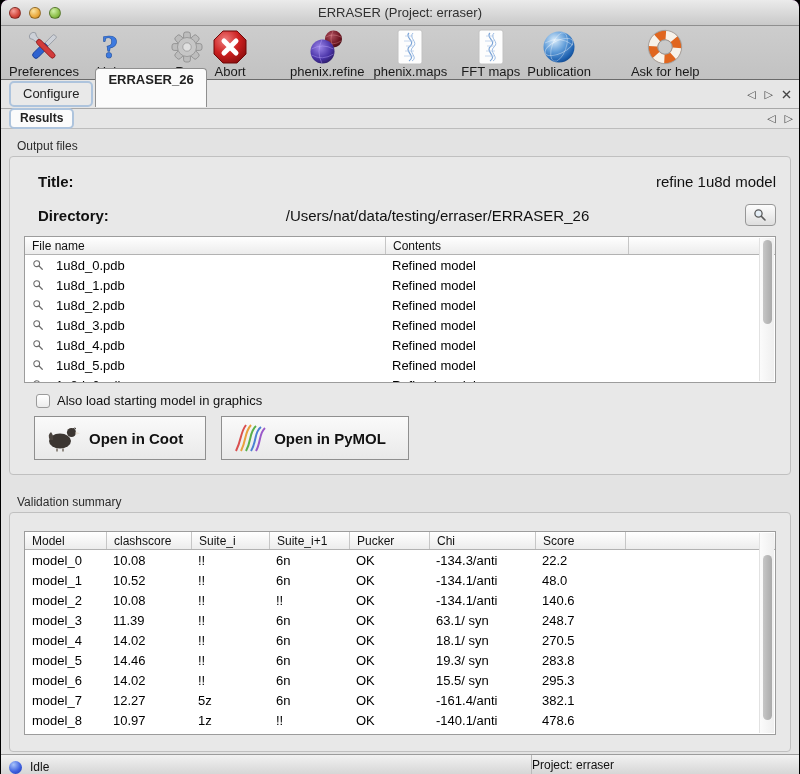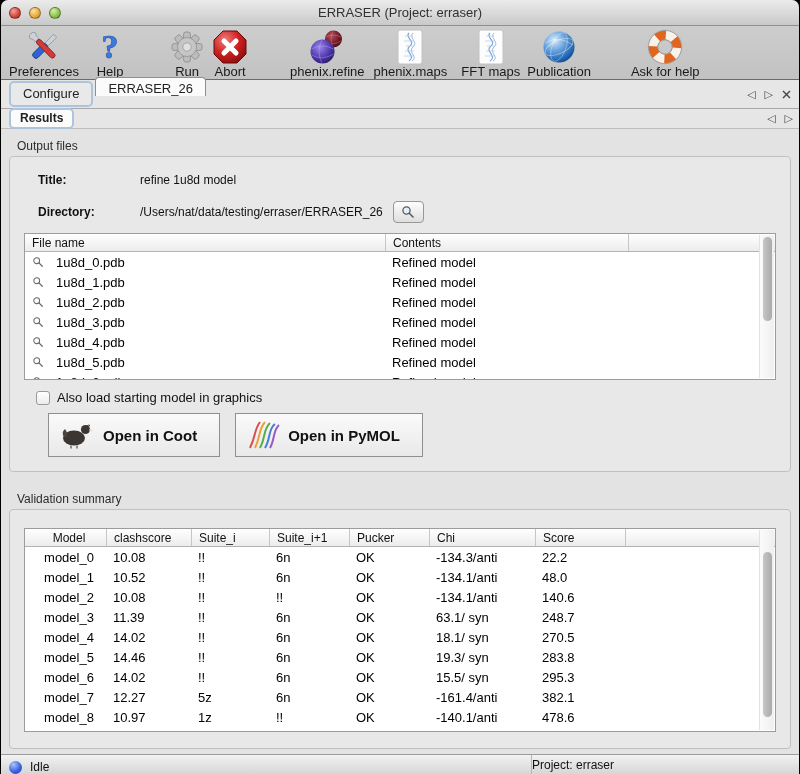--- a/index.html
+++ b/index.html
@@ -27,71 +27,71 @@
   .tb-item { display:flex; flex-direction:column; align-items:center; cursor:default; }
   .tb-ic { height:37px; display:flex; align-items:center; justify-content:center; }
   .tb-label { font-size:13px; color:#1a1a1a; line-height:13px; margin-top:0; }
 
   
   .tabrow1 { height:29px; flex:0 0 29px; background:#e6e6e6; position:relative;
              border-bottom:1px solid #a8a8a8; display:flex; align-items:flex-end; padding-left:8px; }
   .tab { font-size:13px; padding:3px 12px 4px 12px; margin-bottom:1px; border-radius:5px;
          color:#222; }
   .tab.unsel { border:2px solid #aec4dd; background:#e9e9e9; margin-right:2px; }
-  .tab.sel { font-weight:normal; background:#fbfbfb; border:1px solid #8f8f8f; border-bottom:none;
-             border-radius:4px 4px 0 0; margin-bottom:12px; padding-bottom:0; }
+  .tab.sel { font-weight:bold; background:#fbfbfb; border:1px solid #8f8f8f; border-bottom:none;
+             border-radius:4px 4px 0 0; margin-bottom:1px; padding-bottom:20px; }
   .tabrow2 { height:20px; flex:0 0 20px; background:#e6e6e6; position:relative;
              border-bottom:1px solid #bdbdbd; display:flex; align-items:center; padding-left:8px; }
   .subtab { font-size:12px; font-weight:bold; padding:1px 9px 2px 9px; border:2px solid #aec4dd;
             border-radius:5px; background:#fbfbfb; color:#222; }
   .arrows { position:absolute; top:0; bottom:0; display:flex; align-items:center; gap:9px;
             color:#444; font-size:11px; }
   .arrows.r1 { right:8px; } .arrows.r2 { right:6px; }
   .xglyph svg { display:block; }
 
   
   .content { flex:1 1 auto; background:#e3e3e3; padding:0 8px; overflow:hidden; }
   .grp-label { font-size:12px; color:#2c2c2c; margin:10px 0 3px 8px; }
   .grp-label.second { margin-top:20px; }
   .groupbox { background:#e8e8e8; border:1px solid #c0c0c0; border-radius:4px; }
   .gb1 { padding:16px 14px 14px 14px; }
   .gb2 { padding:18px 14px 16px 14px; }
 
-  .field-row { display:flex; margin:0 0 14px 14px; font-size:12px; align-items:center; }
+  .field-row { display:flex; margin:0 0 14px 14px; font-size:15px; align-items:center;justify-content:space-between; }
   .f-label { font-weight:bold; width:102px; color:#111; }
   .f-value { color:#111; }
   .browse-btn { margin-left:10px; width:31px; height:22px; border:1px solid #979797;
                 border-radius:4px; background:linear-gradient(#fdfdfd,#dedede);
                 display:flex; align-items:center; justify-content:center; }
 
   
   .tablebox { position:relative; background:#fff; border:1px solid #9c9c9c; overflow:hidden; }
   .filetable { height:147px; margin:0 0 10px 0; }
   .valtable  { height:204px; }
   .thead { display:flex; height:18px; background:linear-gradient(#ffffff,#ececec);
            border-bottom:1px solid #b2b2b2; font-size:12px; color:#111; }
   .th { padding:2px 0 4px 7px; border-left:1px solid #c6c6c6; overflow:hidden; white-space:nowrap; }
   .th:first-child { border-left:none; }
   .trow { display:flex; height:20px; font-size:13px; color:#000; align-items:center; }
   .td { padding-left:7px; overflow:hidden; white-space:nowrap; }
   .td.icon-cell { display:flex; align-items:center; gap:12px; }
   .ft-c0 { width:360px; } .ft-c1 { width:243px; } .ft-c2 { flex:1; }
-  .vt-c0 { width:81px;text-align:center; } .vt-c1 { width:85px; } .vt-c2 { width:78px; }
+  .vt-c0 { width:81px; } .vt-c1 { width:85px; } .vt-c2 { width:78px; }
   .vt-c3 { width:80px; } .vt-c4 { width:80px; } .vt-c5 { width:106px; }
   .vt-c6 { width:90px; } .vt-c7 { flex:1; }
   .vscroll { position:absolute; top:1px; right:1px; bottom:1px; width:15px;
              background:linear-gradient(to right,#fbfbfb,#efefef); border-left:1px solid #e2e2e2; }
   .vthumb { position:absolute; left:3px; width:9px; border-radius:5px;
             background:linear-gradient(to right,#c6c6c6,#aaaaaa); }
 
   
   .check-row { display:flex; align-items:center; gap:7px; margin:2px 0 8px 12px; font-size:13px; color:#111; }
   .checkbox { width:14px; height:14px; border:1px solid #9a9a9a; border-radius:3px;
               background:linear-gradient(#ffffff,#ececec); }
-  .btn-row { display:flex; gap:15px; margin-left:24px; }
+  .btn-row { display:flex; gap:15px; margin-left:10px; }
   .big-btn { height:44px; display:flex; align-items:center; gap:8px; padding:0 22px 0 10px;
              background:linear-gradient(#fafafa,#e9e9e9); border:1px solid #8f8f8f;
              font-size:15px; font-weight:bold; color:#111; }
 
   
   .statusbar { flex:0 0 20px; height:20px; position:relative;
                background:linear-gradient(#f2f2f2,#d6d6d6); border-top:1px solid #9c9c9c;
                display:flex; align-items:flex-end; font-size:12px; color:#111; }
   .st-sphere { width:13px; height:13px; border-radius:50%; margin:0 8px 0 8px;
                background:radial-gradient(circle at 35% 28%, #a8c4fa, #3f62e0 55%, #1b2fae); }

